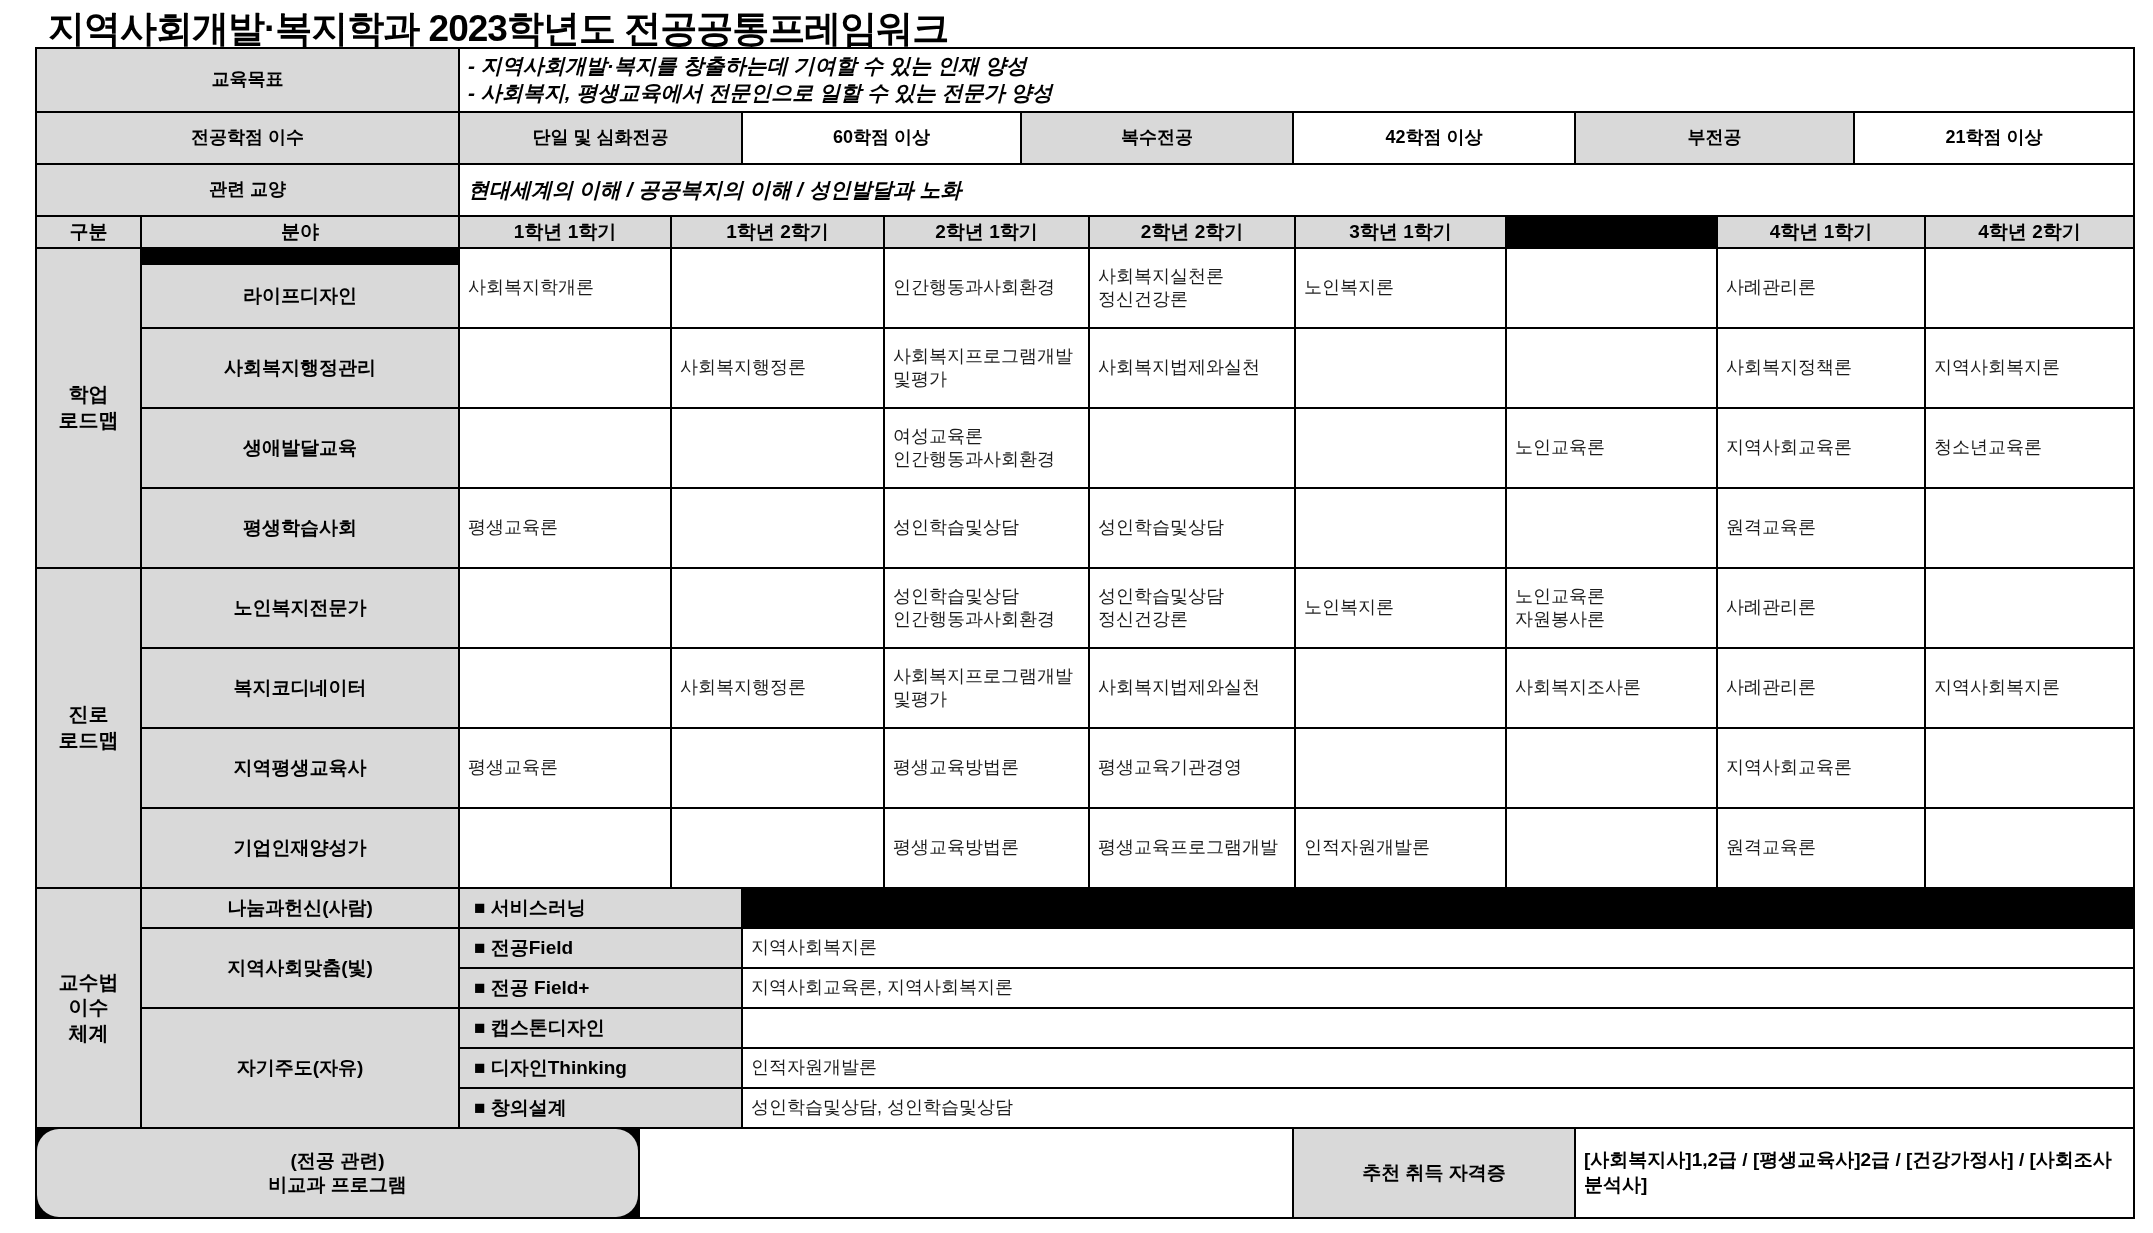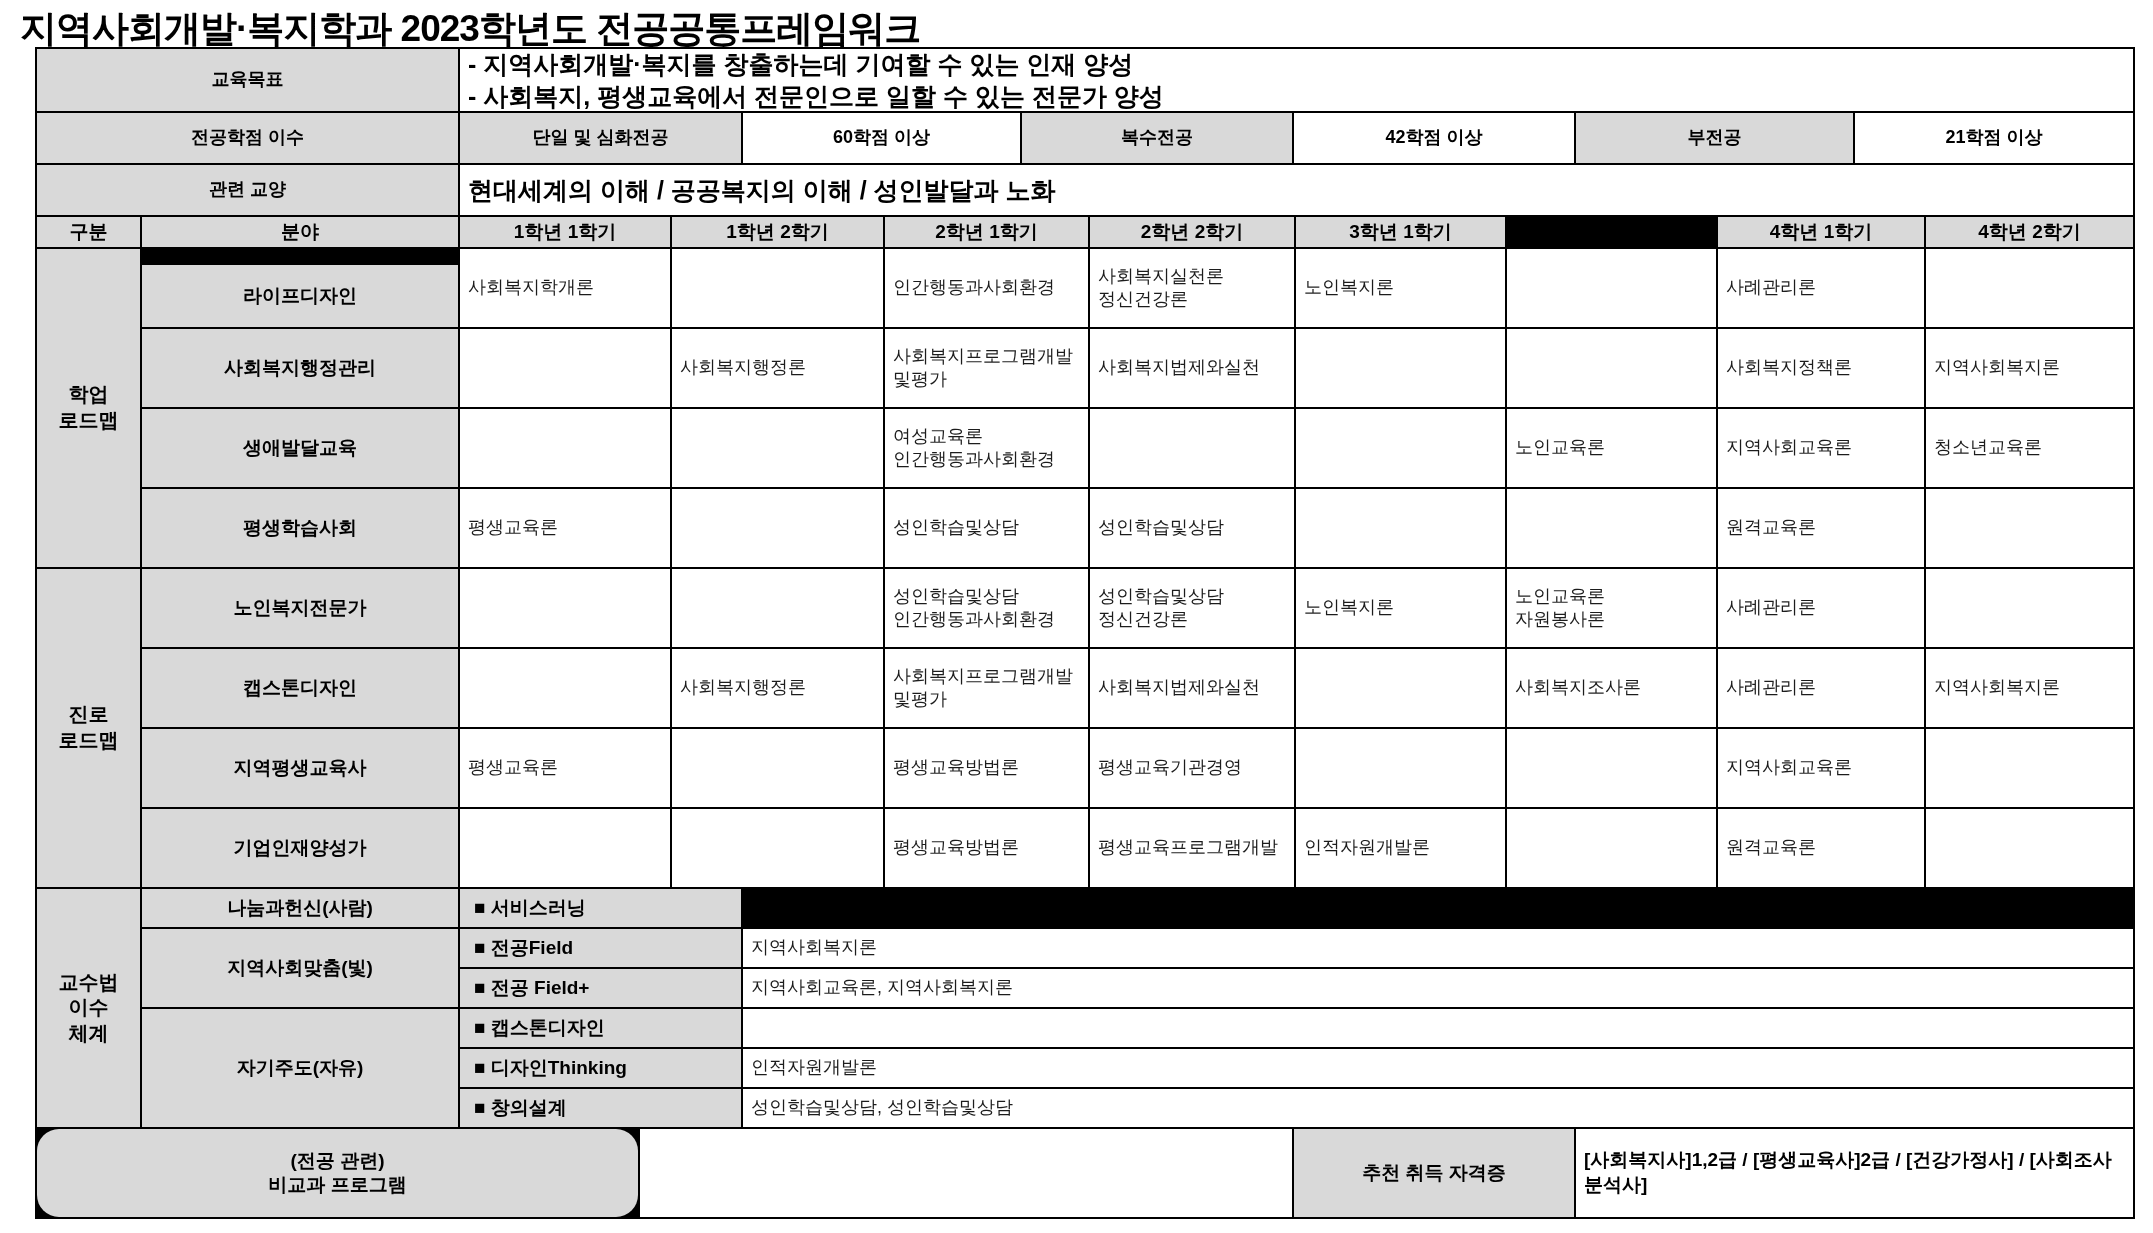--- a/index.html
+++ b/index.html
@@ -2,41 +2,41 @@
 <html><head>
 <meta charset="utf-8">
 <style>
   html,body{margin:0;padding:0;}
   body{
     width:2153px;height:1233px;background:#ffffff;position:relative;
     font-family:"Liberation Sans","DejaVu Sans",sans-serif;color:#000;
     overflow:hidden;
   }
   .page-title{
-    position:absolute;left:20px;top:4px;font-size:37px;font-weight:bold;
+    position:absolute;left:48px;top:4px;font-size:37px;font-weight:bold;
     letter-spacing:-1px;white-space:nowrap;
   }
   .sheet{position:absolute;left:35px;top:47px;width:2100px;}
   
   .tbl{display:grid;background:#000;border:2px solid #000;gap:2px;}
   .tbl + .tbl{margin-top:-2px;}
   .c{
     background:#fff;display:flex;align-items:center;justify-content:flex-start;
     padding:2px 8px;font-size:18px;line-height:1.28;white-space:pre-line;
     overflow:hidden;
   }
   .grey{background:#d9d9d9;}
   .center{justify-content:center;text-align:center;padding:2px 4px;}
   .bold{font-weight:bold;}
   .hdr{font-size:19px;}
   .group{font-size:20px;}
   .field{font-size:19px;}
   .course{color:#1c1c1c;}
   .method{padding-left:14px;font-size:19px;}
-  .goals{font-size:25px;}
+  .goals{font-size:21px;font-style:italic;}
   .certs{word-break:break-all;font-size:19px;line-height:1.3;}
 
   #info-grid{grid-template-columns:421px 281px 277px 270px 280px 277px 278px;
              grid-template-rows:62px 50px 50px;}
   #roadmap-grid{grid-template-columns:103px 316px 210px 211px 203px 204px 209px 209px 206px 207px;
                 grid-template-rows:30px repeat(8,78px);}
   #ped-grid{grid-template-columns:103px 316px 281px 1390px;
             grid-template-rows:repeat(6,38px);}
   #bottom-grid{grid-template-columns:601px 652px 280px 557px;grid-template-rows:88px;}
 </style>
@@ -123,21 +123,21 @@
       <div class="c course" style="grid-area: 6 / 4;"></div>
       <div class="c course" style="grid-area: 6 / 5;">성인학습및상담
 인간행동과사회환경</div>
       <div class="c course" style="grid-area: 6 / 6;">성인학습및상담
 정신건강론</div>
       <div class="c course" style="grid-area: 6 / 7;">노인복지론</div>
       <div class="c course" style="grid-area: 6 / 8;">노인교육론
 자원봉사론</div>
       <div class="c course" style="grid-area: 6 / 9;">사례관리론</div>
       <div class="c course" style="grid-area: 6 / 10;"></div>
-      <div class="c grey center bold field" style="grid-area: 7 / 2;">캡스톤디자인</div>
+      <div class="c grey center bold field" style="grid-area: 7 / 2;">복지코디네이터</div>
       <div class="c course" style="grid-area: 7 / 3;"></div>
       <div class="c course" style="grid-area: 7 / 4;">사회복지행정론</div>
       <div class="c course" style="grid-area: 7 / 5;">사회복지프로그램개발
 및평가</div>
       <div class="c course" style="grid-area: 7 / 6;">사회복지법제와실천</div>
       <div class="c course" style="grid-area: 7 / 7;"></div>
       <div class="c course" style="grid-area: 7 / 8;">사회복지조사론</div>
       <div class="c course" style="grid-area: 7 / 9;">사례관리론</div>
       <div class="c course" style="grid-area: 7 / 10;">지역사회복지론</div>
       <div class="c grey center bold field" style="grid-area: 8 / 2;">지역평생교육사</div>

